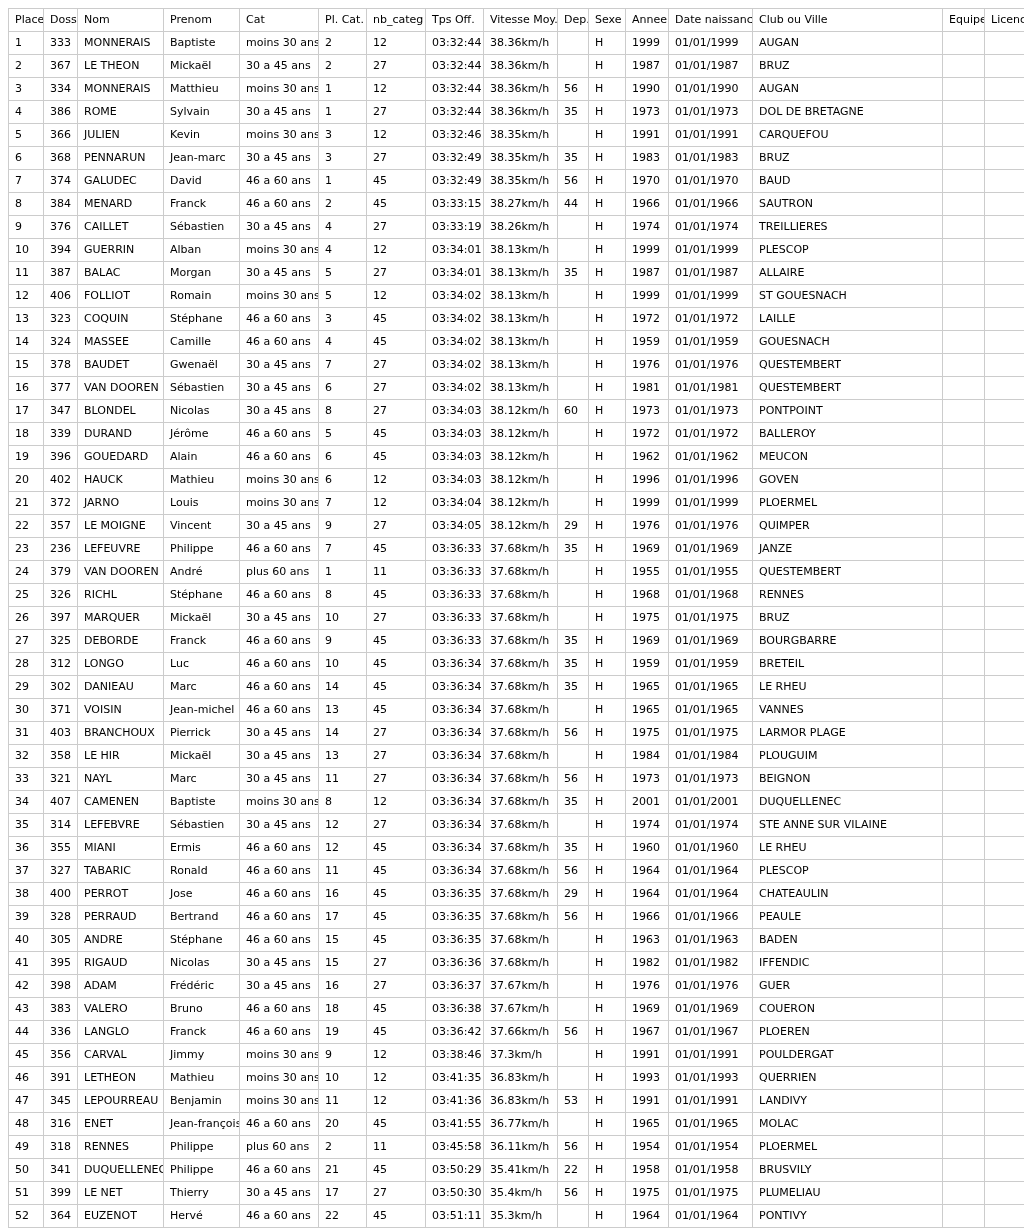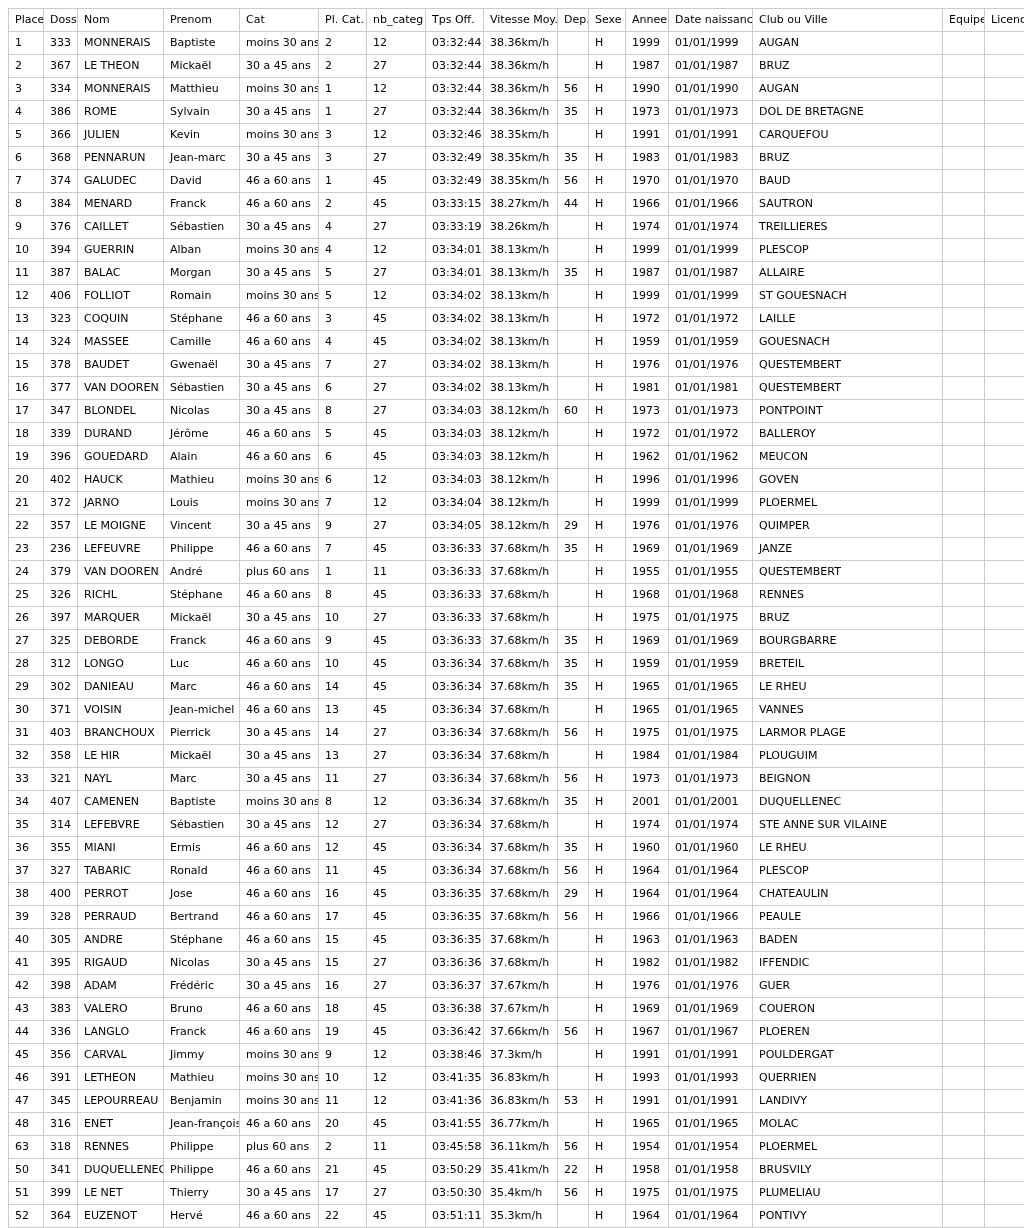--- a/index.html
+++ b/index.html
@@ -938,21 +938,21 @@
           <td>36.77km/h</td>
           <td></td>
           <td>H</td>
           <td>1965</td>
           <td>01/01/1965</td>
           <td>MOLAC</td>
           <td></td>
           <td></td>
         </tr>
         <tr>
-          <td>63</td>
+          <td>49</td>
           <td>318</td>
           <td>RENNES</td>
           <td>Philippe</td>
           <td>plus 60 ans</td>
           <td>2</td>
           <td>11</td>
           <td>03:45:58</td>
           <td>36.11km/h</td>
           <td>56</td>
           <td>H</td>

